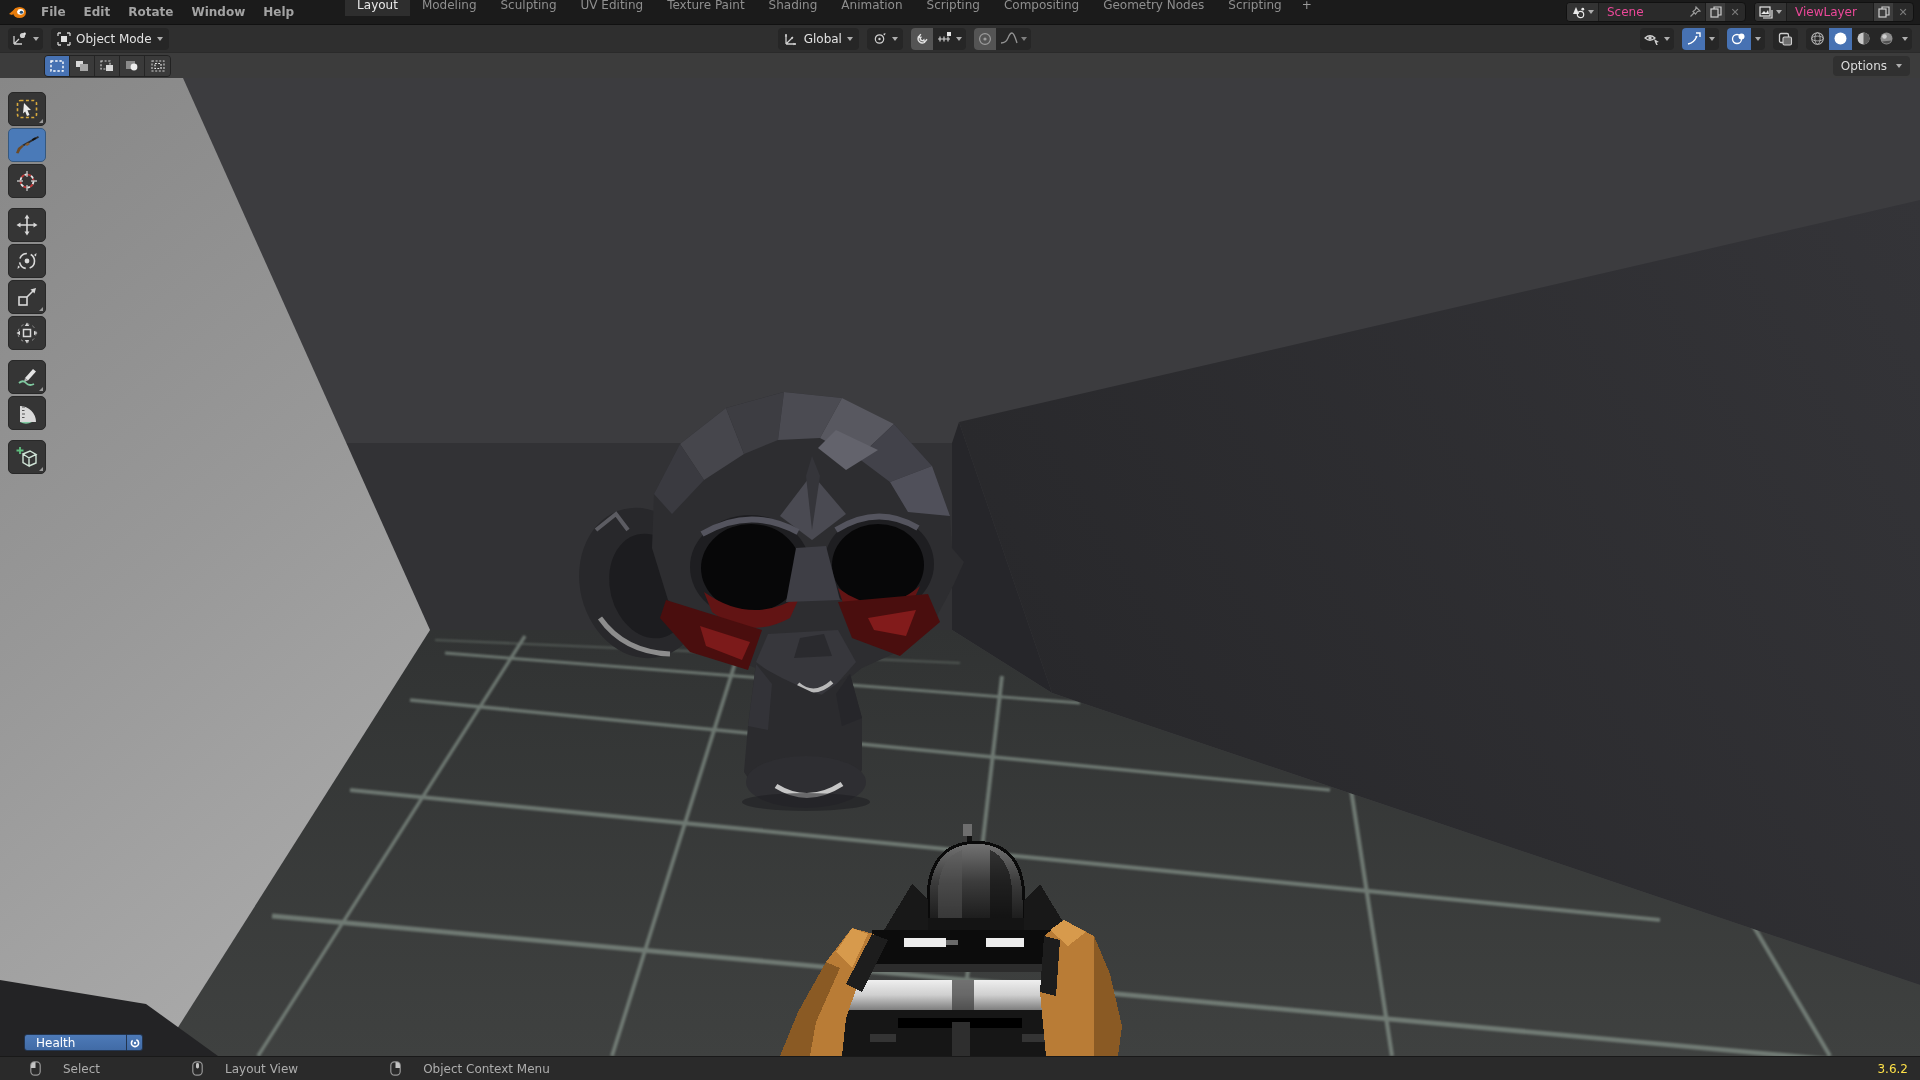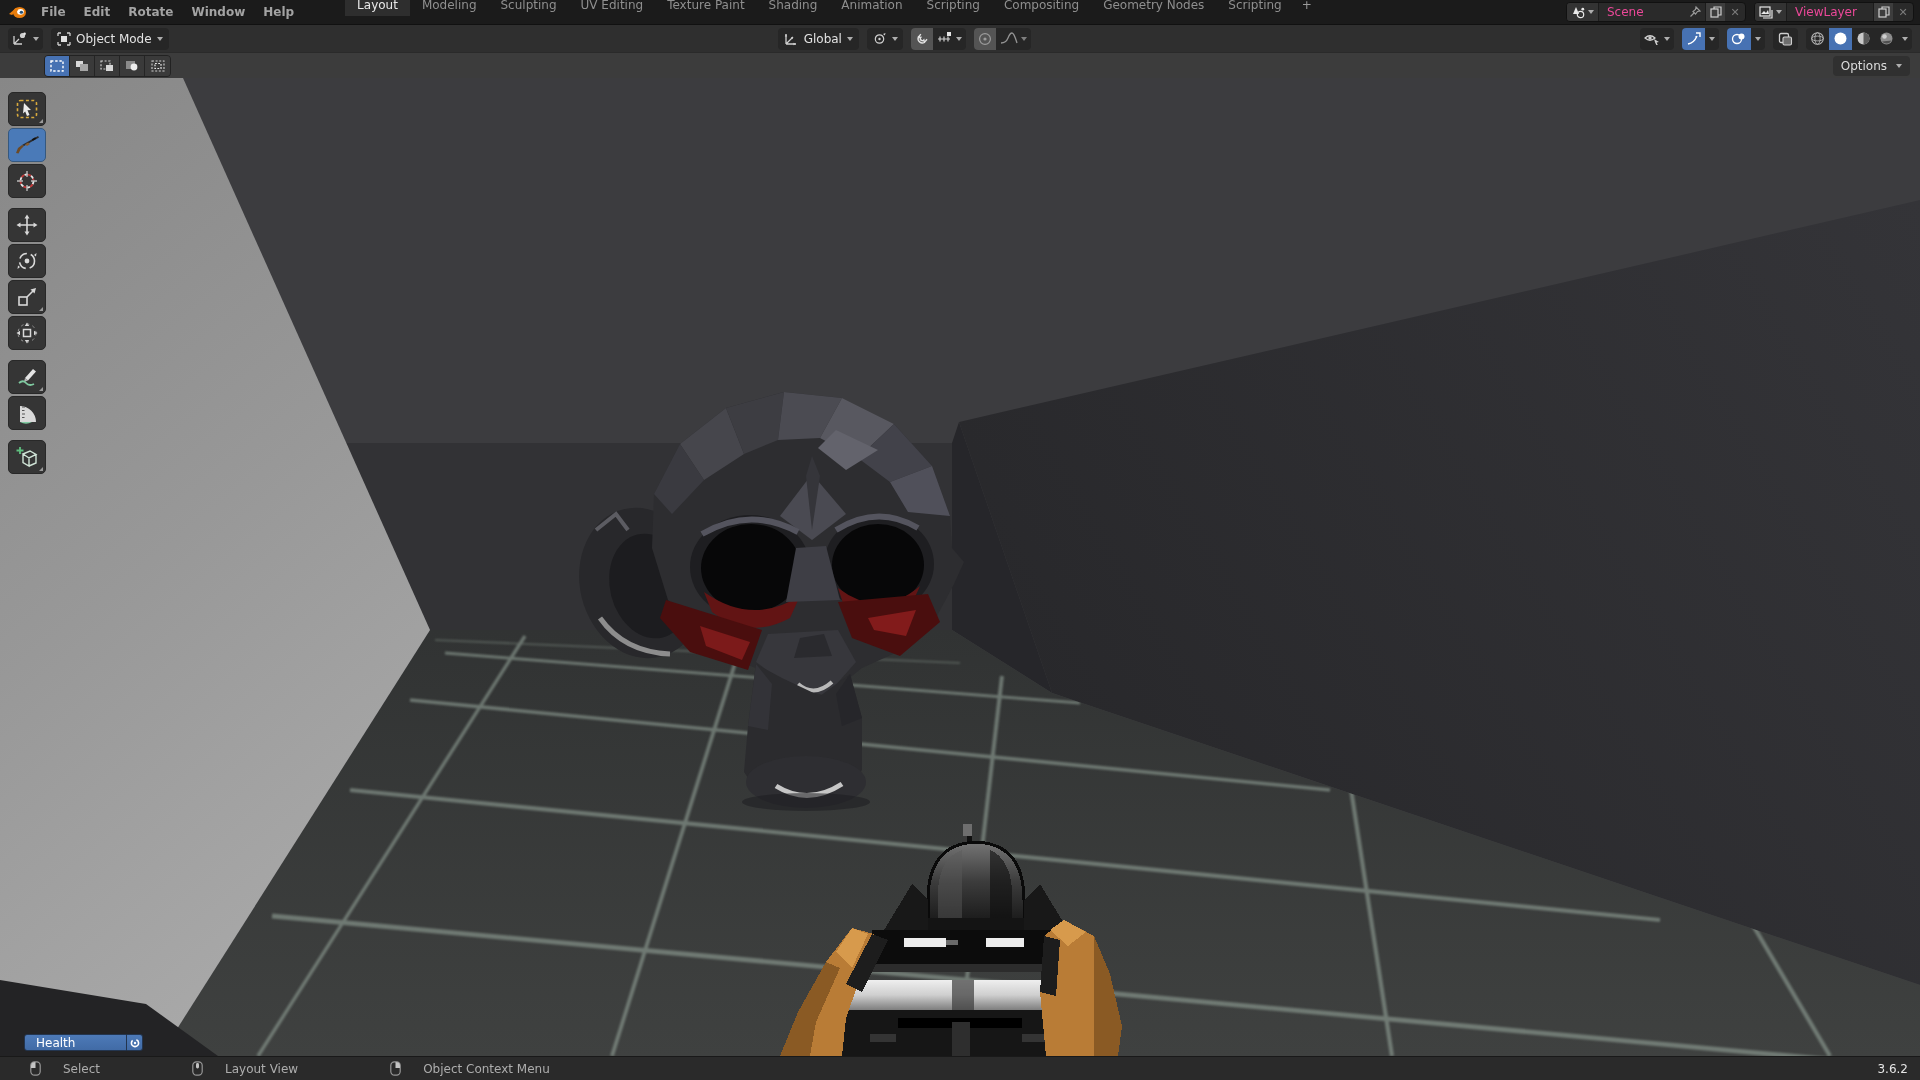--- a/index.html
+++ b/index.html
@@ -61,21 +61,21 @@
   .health-wrap { position:absolute; left:24px; bottom:5px; display:flex; z-index:6; }
   .health-bar { width:103px; height:17px; background:linear-gradient(#4d7ab8,#416ba6); border:1px solid #23354f;
                 border-radius:3px 0 0 3px; display:flex; align-items:center; padding-left:11px; color:#fff; }
   .health-btn { width:16px; height:17px; background:linear-gradient(#4d7ab8,#416ba6); border:1px solid #23354f; border-left:none;
                 border-radius:0 3px 3px 0; display:flex; align-items:center; justify-content:center; }
 
   
   .statusbar { height:24px; background:#2a2a2a; border-top:1px solid #191919; display:flex; align-items:center;
                padding:0 12px 0 30px; color:#adadad; flex:0 0 auto; }
   .sb-item { display:flex; align-items:center; gap:22px; margin-right:92px; }
-  .sb-version { margin-left:auto; color:#e5e5e5; }
+  .sb-version { margin-left:auto; color:#fde047; }
 
   svg { display:block; }
 </style>
 </head>
 <body>
 
 <div class="app">
 
   <div class="topbar">
     <div class="logo">

